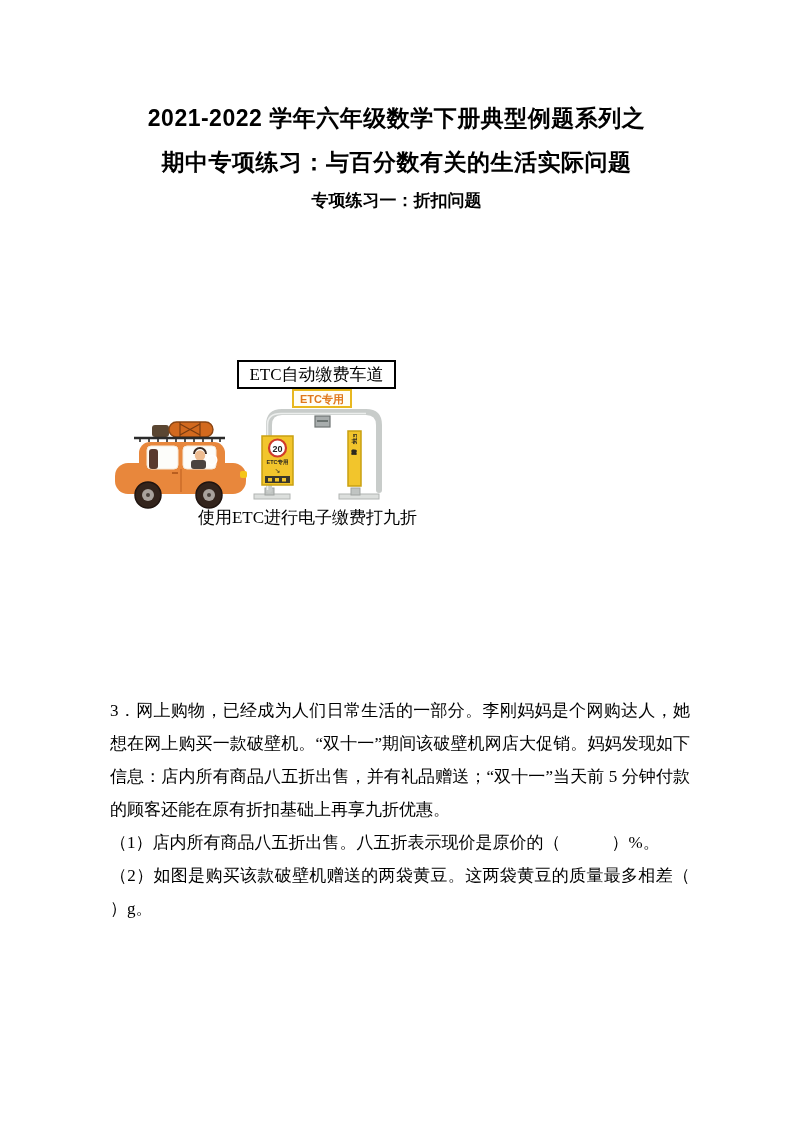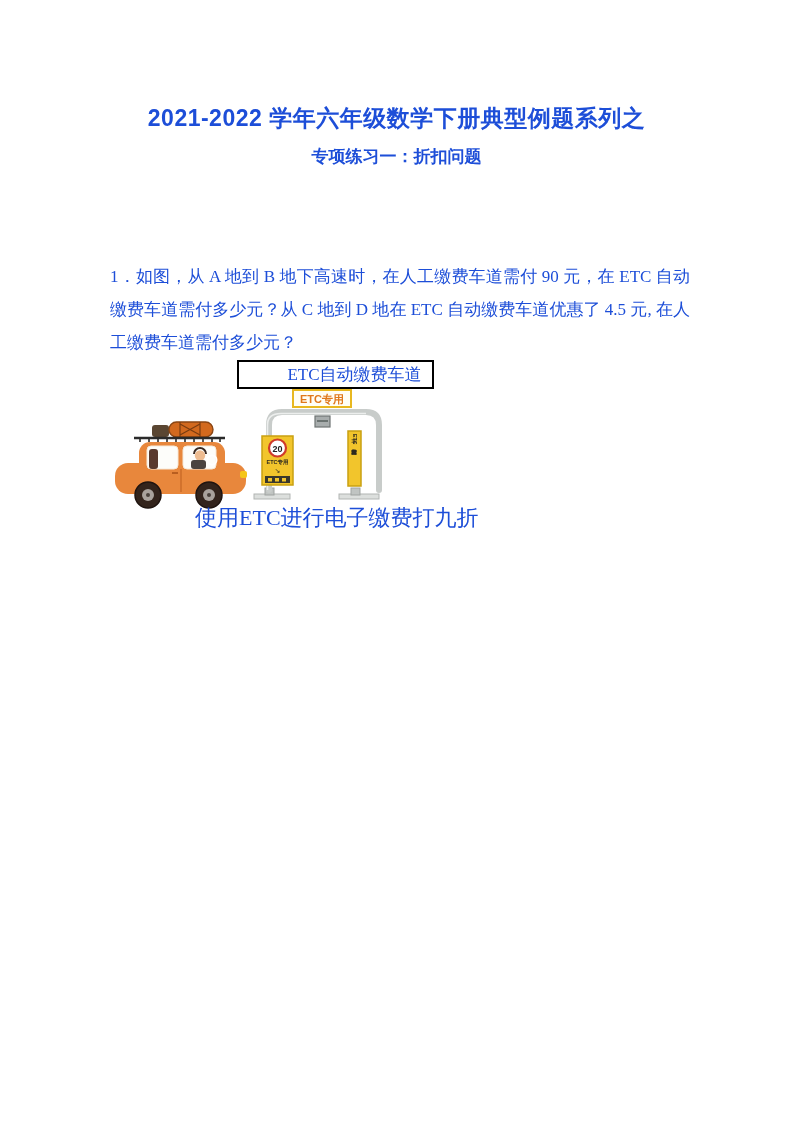--- a/index.html
+++ b/index.html
@@ -2,21 +2,21 @@
 <html><head>
 <meta charset="utf-8">
 <style>
   html,body{margin:0;padding:0;background:#ffffff;}
   .page{
     position:relative;
     width:793px;height:1122px;
     background:#ffffff;
     overflow:hidden;
     font-family:"Liberation Serif","DejaVu Serif",serif;
-    color:#1d4ed8;
+    color:#000000;
     text-decoration:underline;
   }
   .doc-title{
     position:absolute;top:96px;left:0;right:0;
     text-align:center;
     font-family:"Liberation Sans","DejaVu Sans",sans-serif;
     font-weight:bold;
   }
   .title-line{font-size:23px;line-height:44px;letter-spacing:0.5px;}
   .section-heading{font-size:17px;line-height:34px;margin-top:0;}
@@ -29,42 +29,40 @@
   .bodytext p{margin:0;}
   .q1{top:260px;}
   .q2{top:544px;}
   .q3{top:694px;}
   .figure{
     position:absolute;left:110px;top:358px;width:580px;height:176px;
   }
   .etc-label-box{
     position:absolute;left:127px;top:2px;width:155px;height:25px;
     border:2px solid #000;background:#fff;
-    text-align:center;font-size:17px;line-height:25px;padding-left:38px;
+    text-align:center;font-size:17px;line-height:25px;
   }
   .gantry{position:absolute;left:143px;top:31px;}
   .car{position:absolute;left:2px;top:60px;}
   .fig-caption{
     position:absolute;left:85px;top:148px;width:225px;
-    text-align:center;font-size:22px;line-height:24px;white-space:nowrap;
+    text-align:center;font-size:17px;line-height:24px;white-space:nowrap;
   }
 </style>
 </head>
 <body>
 
 <div class="page">
 
   <div class="doc-title">
     <div class="title-line">2021-2022 学年六年级数学下册典型例题系列之</div>
+    <div class="title-line">期中专项练习：与百分数有关的生活实际问题</div>
     <div class="section-heading">专项练习一：折扣问题</div>
   </div>
 
-  <div class="bodytext q1">
-    <p>1．如图，从 A 地到 B 地下高速时，在人工缴费车道需付 90 元，在 ETC 自动缴费车道需付多少元？从 C 地到 D 地在 ETC 自动缴费车道优惠了 4.5 元, 在人工缴费车道需付多少元？</p>
-  </div>
 
   <div class="figure">
 
     <div class="etc-label-box">ETC自动缴费车道</div>
 
     <svg class="gantry" width="142" height="114" viewBox="0 0 142 114">
 
       <rect x="1" y="105" width="36" height="5" fill="#dcdfdd" stroke="#b2b5b3" stroke-width="1"></rect>
       <rect x="86" y="105" width="40" height="5" fill="#dcdfdd" stroke="#b2b5b3" stroke-width="1"></rect>
       <rect x="12" y="99" width="9" height="7" fill="#c0c4c2" stroke="#9fa3a1" stroke-width="1"></rect>
@@ -126,14 +124,19 @@
       <circle cx="36" cy="77" r="2" fill="#4a423c"></circle>
       <circle cx="97" cy="77" r="13" fill="#33241c" stroke="#1f1410" stroke-width="1.5"></circle>
       <circle cx="97" cy="77" r="6" fill="#a9a29c"></circle>
       <circle cx="97" cy="77" r="2" fill="#4a423c"></circle>
     </svg>
 
     <div class="fig-caption">使用ETC进行电子缴费打九折</div>
   </div>
 
 
+  <div class="bodytext q3">
+    <p>3．网上购物，已经成为人们日常生活的一部分。李刚妈妈是个网购达人，她想在网上购买一款破壁机。“双十一”期间该破壁机网店大促销。妈妈发现如下信息：店内所有商品八五折出售，并有礼品赠送；“双十一”当天前 5 分钟付款的顾客还能在原有折扣基础上再享九折优惠。</p>
+    <p>（1）店内所有商品八五折出售。八五折表示现价是原价的（　　　）%。</p>
+    <p>（2）如图是购买该款破壁机赠送的两袋黄豆。这两袋黄豆的质量最多相差（　　　）g。</p>
+  </div>
 
 </div>
 
 </body></html>

